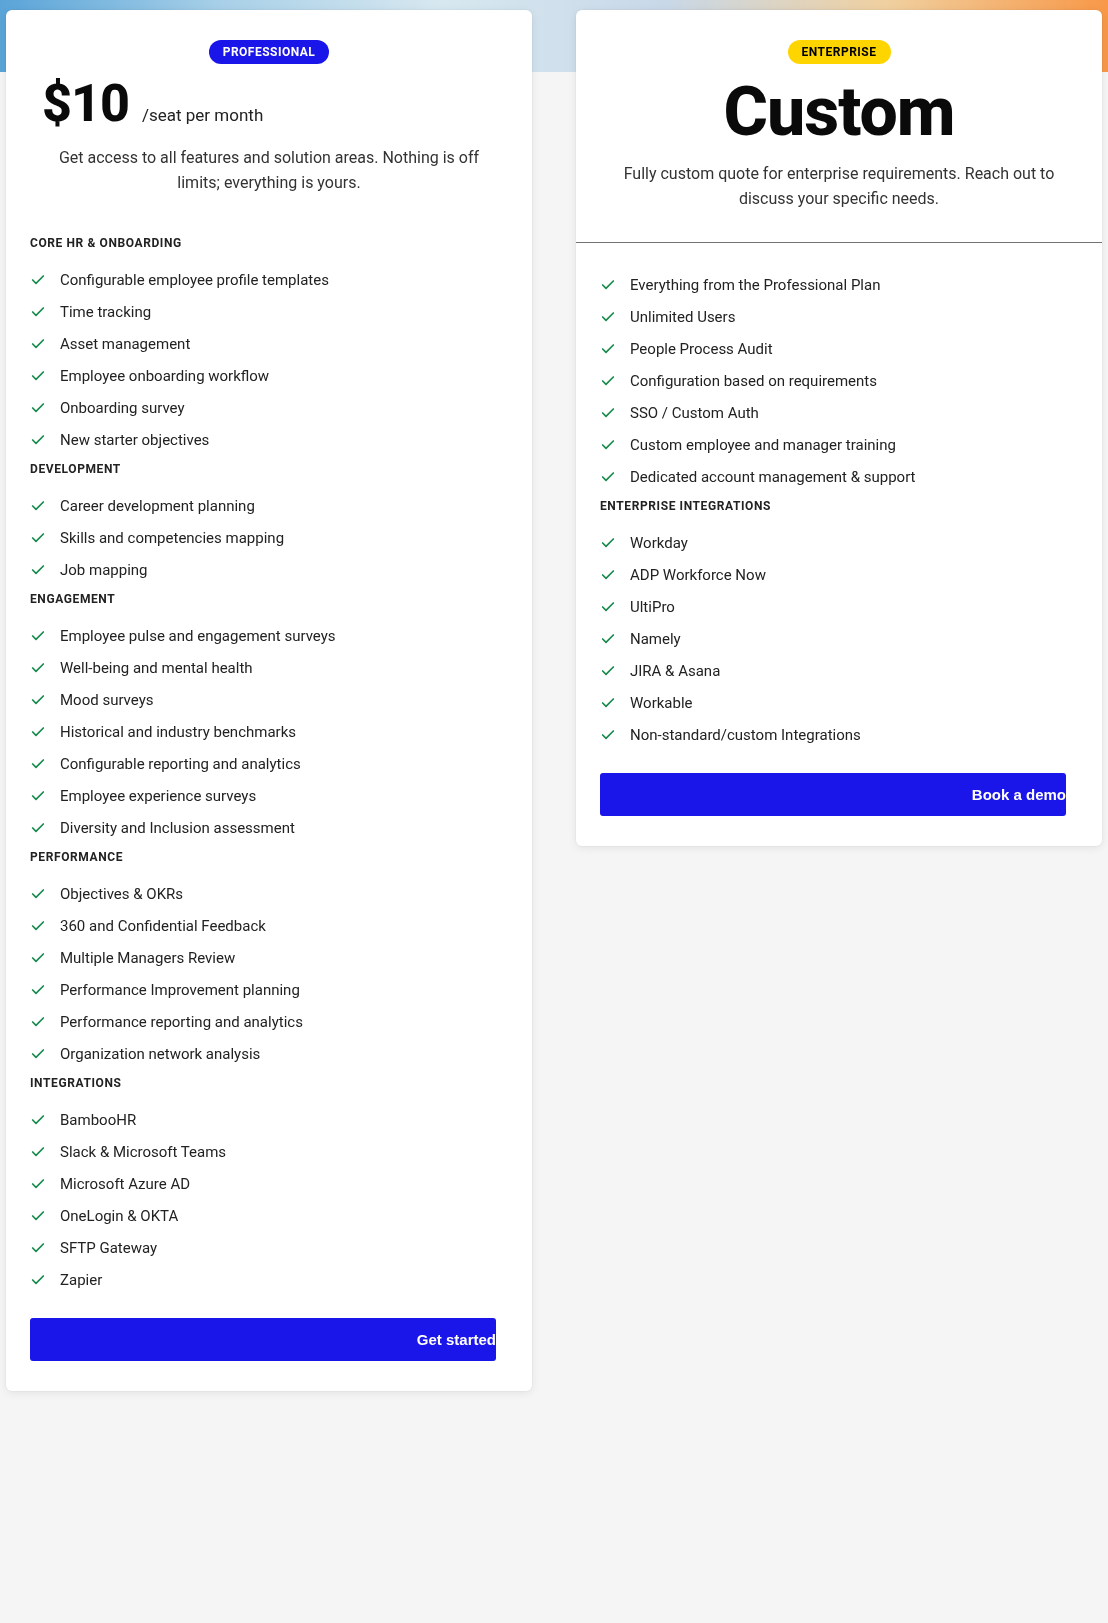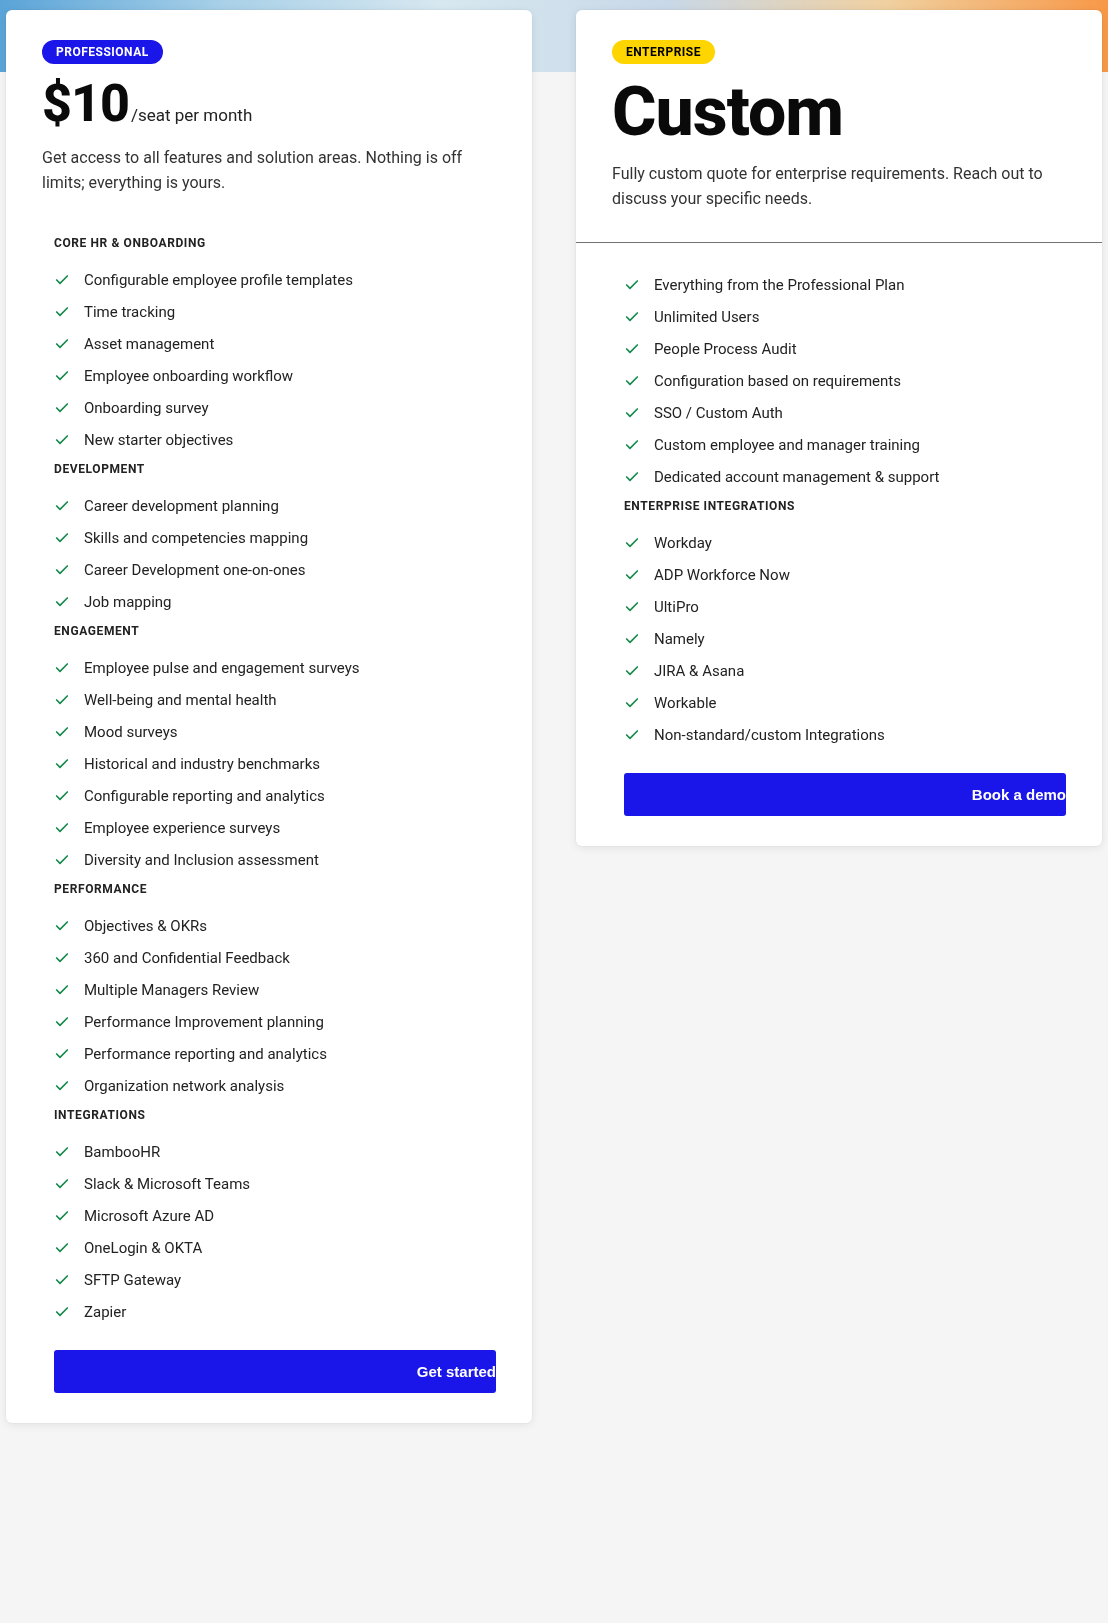--- a/index.html
+++ b/index.html
@@ -26,38 +26,39 @@
   }
   .card {
     background: #ffffff;
     border-radius: 6px;
     box-shadow: 0 2px 8px rgba(0,0,0,0.08), 0 0 0 1px rgba(0,0,0,0.02);
     flex: 1;
     overflow: hidden;
   }
   .card-header {
     padding: 30px 36px 30px 36px;
+    text-align: center;
   }
   .badge {
     display: inline-block;
     padding: 5px 14px;
     border-radius: 14px;
     font-size: 12px;
     font-weight: 700;
     letter-spacing: 0.5px;
     margin-bottom: 14px;
   }
   .badge-blue { background: #1a15e8; color: #fff; }
   .badge-yellow { background: #ffd500; color: #000; }
-  .price-line { display: flex; align-items: baseline; gap: 2px; margin-bottom: 16px; }
+  .price-line { display: flex; align-items: baseline; gap: 13px; margin-bottom: 16px; }
   .price { font-size: 52px; font-weight: 800; color: #0a0a0a; line-height: 1; letter-spacing: -1px;}
   .price-unit { font-size: 17px; color: #222; }
   .custom-title { font-size: 68px; font-weight: 800; color: #0a0a0a; line-height: 1; margin-bottom: 16px; letter-spacing: -1px;}
   .desc { font-size: 16px; color: #333; line-height: 1.55; }
-  .card-body { padding: 20px 36px 30px 48px; }
+  .card-body { padding: 20px 36px 30px 24px; }
   .section-title {
     font-size: 12px;
     font-weight: 700;
     letter-spacing: 0.6px;
     color: #222;
     margin-top: 6px;
     margin-bottom: 14px;
     text-transform: uppercase;
   }
   .section-title:first-child { margin-top: 0; }
@@ -165,26 +166,20 @@
           <li class="feature-item">
             <svg class="check" viewBox="0 0 24 24">
               <polyline points="4 12 9 17 20 6"></polyline>
             </svg>
             <span>Skills and competencies mapping</span>
           </li>
           <li class="feature-item">
             <svg class="check" viewBox="0 0 24 24">
               <polyline points="4 12 9 17 20 6"></polyline>
             </svg>
-            <span>Career Development one-on-ones</span>
-          </li>
-          <li class="feature-item">
-            <svg class="check" viewBox="0 0 24 24">
-              <polyline points="4 12 9 17 20 6"></polyline>
-            </svg>
             <span>Job mapping</span>
           </li>
         </ul>
         <div class="section-title">ENGAGEMENT</div>
         <ul class="feature-list">
           <li class="feature-item">
             <svg class="check" viewBox="0 0 24 24">
               <polyline points="4 12 9 17 20 6"></polyline>
             </svg>
             <span>Employee pulse and engagement surveys</span>

